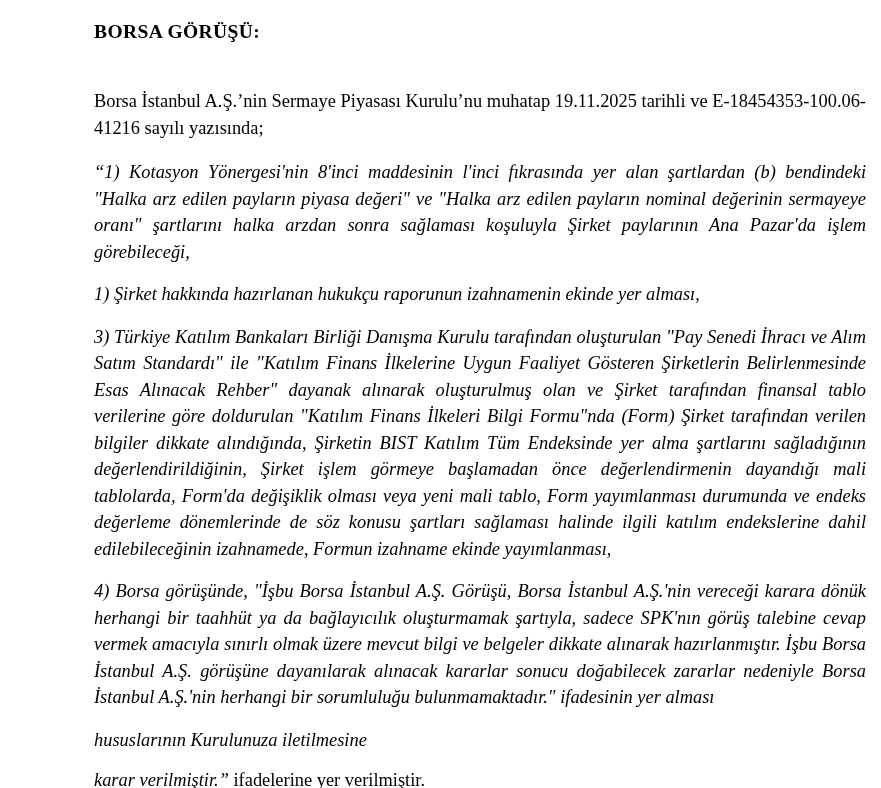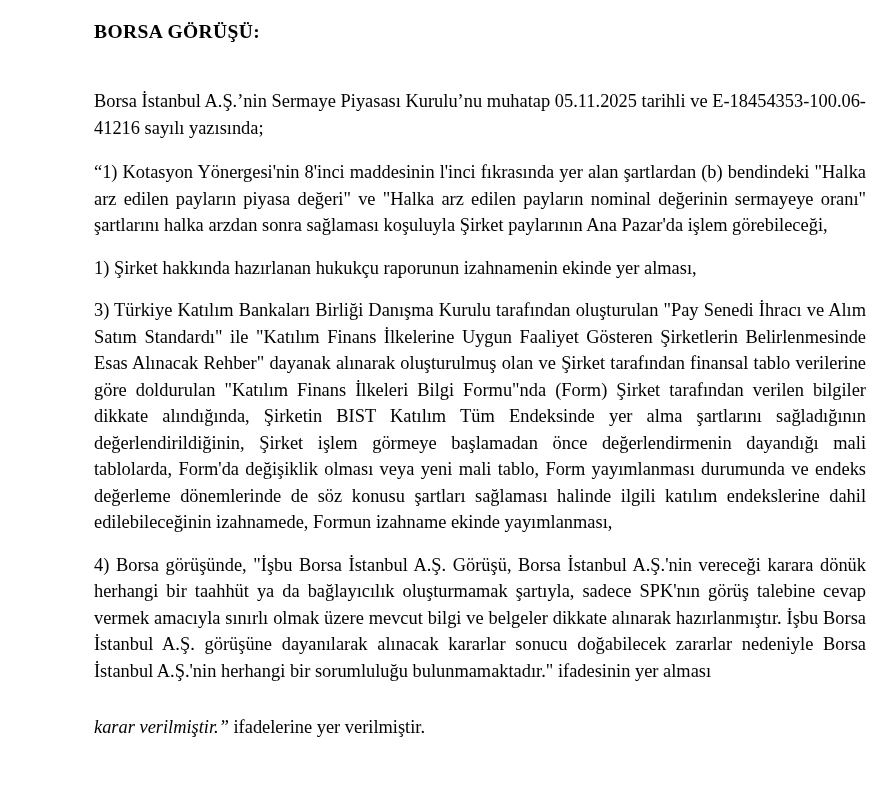--- a/index.html
+++ b/index.html
@@ -42,59 +42,61 @@
     margin: 0;
     font-size: 18.4px;
     line-height: 1.44;
     text-align: justify;
     text-justify: inter-word;
   }
   p.para.upright {
     font-style: normal;
   }
   p.para.italic {
+    font-style: italic;
   }
   
   .gap-title  { height: 44px; }
   .gap-intro  { height: 18px; }
   .gap-p      { height: 16px; }
   .gap-p-sm   { height: 14px; }
 
   .ital { font-style: italic; }
   .upr  { font-style: normal; }
 </style>
 </head>
 <body>
 
 <div class="page">
   <div class="doc-body">
 
     <h1 class="doc-title">BORSA GÖRÜŞÜ:</h1>
 
     <div class="gap-title"></div>
 
-    <p class="para upright">Borsa İstanbul A.Ş.’nin Sermaye Piyasası Kurulu’nu muhatap 05.11.2025 tarihli ve E-18454353-100.06-41216 sayılı yazısında;</p>
+    <p class="para upright">Borsa İstanbul A.Ş.’nin Sermaye Piyasası Kurulu’nu muhatap 19.11.2025 tarihli ve E-18454353-100.06-41216 sayılı yazısında;</p>
 
     <div class="gap-intro"></div>
 
     <p class="para italic">“1) Kotasyon Yönergesi'nin 8'inci maddesinin l'inci fıkrasında yer alan şartlardan (b) bendindeki "Halka arz edilen payların piyasa değeri" ve "Halka arz edilen payların nominal değerinin sermayeye oranı" şartlarını halka arzdan sonra sağlaması koşuluyla Şirket paylarının Ana Pazar'da işlem görebileceği,</p>
 
     <div class="gap-p"></div>
 
     <p class="para italic">1) Şirket hakkında hazırlanan hukukçu raporunun izahnamenin ekinde yer alması,</p>
 
     <div class="gap-p"></div>
 
     <p class="para italic">3) Türkiye Katılım Bankaları Birliği Danışma Kurulu tarafından oluşturulan "Pay Senedi İhracı ve Alım Satım Standardı" ile "Katılım Finans İlkelerine Uygun Faaliyet Gösteren Şirketlerin Belirlenmesinde Esas Alınacak Rehber" dayanak alınarak oluşturulmuş olan ve Şirket tarafından finansal tablo verilerine göre doldurulan "Katılım Finans İlkeleri Bilgi Formu"nda (Form) Şirket tarafından verilen bilgiler dikkate alındığında, Şirketin BIST Katılım Tüm Endeksinde yer alma şartlarını sağladığının değerlendirildiğinin, Şirket işlem görmeye başlamadan önce değerlendirmenin dayandığı mali tablolarda, Form'da değişiklik olması veya yeni mali tablo, Form yayımlanması durumunda ve endeks değerleme dönemlerinde de söz konusu şartları sağlaması halinde ilgili katılım endekslerine dahil edilebileceğinin izahnamede, Formun izahname ekinde yayımlanması,</p>
 
     <div class="gap-p"></div>
 
     <p class="para italic">4) Borsa görüşünde, "İşbu Borsa İstanbul A.Ş. Görüşü, Borsa İstanbul A.Ş.'nin vereceği karara dönük herhangi bir taahhüt ya da bağlayıcılık oluşturmamak şartıyla, sadece SPK'nın görüş talebine cevap vermek amacıyla sınırlı olmak üzere mevcut bilgi ve belgeler dikkate alınarak hazırlanmıştır. İşbu Borsa İstanbul A.Ş. görüşüne dayanılarak alınacak kararlar sonucu doğabilecek zararlar nedeniyle Borsa İstanbul A.Ş.'nin herhangi bir sorumluluğu bulunmamaktadır." ifadesinin yer alması</p>
 
     <div class="gap-p"></div>
 
+    <p class="para italic">hususlarının Kurulunuza iletilmesine</p>
 
     <div class="gap-p-sm"></div>
 
     <p class="para upright"><span class="ital">karar verilmiştir.”</span><span class="upr"> ifadelerine yer verilmiştir.</span></p>
 
   </div>
 </div>
 
 </body></html>

